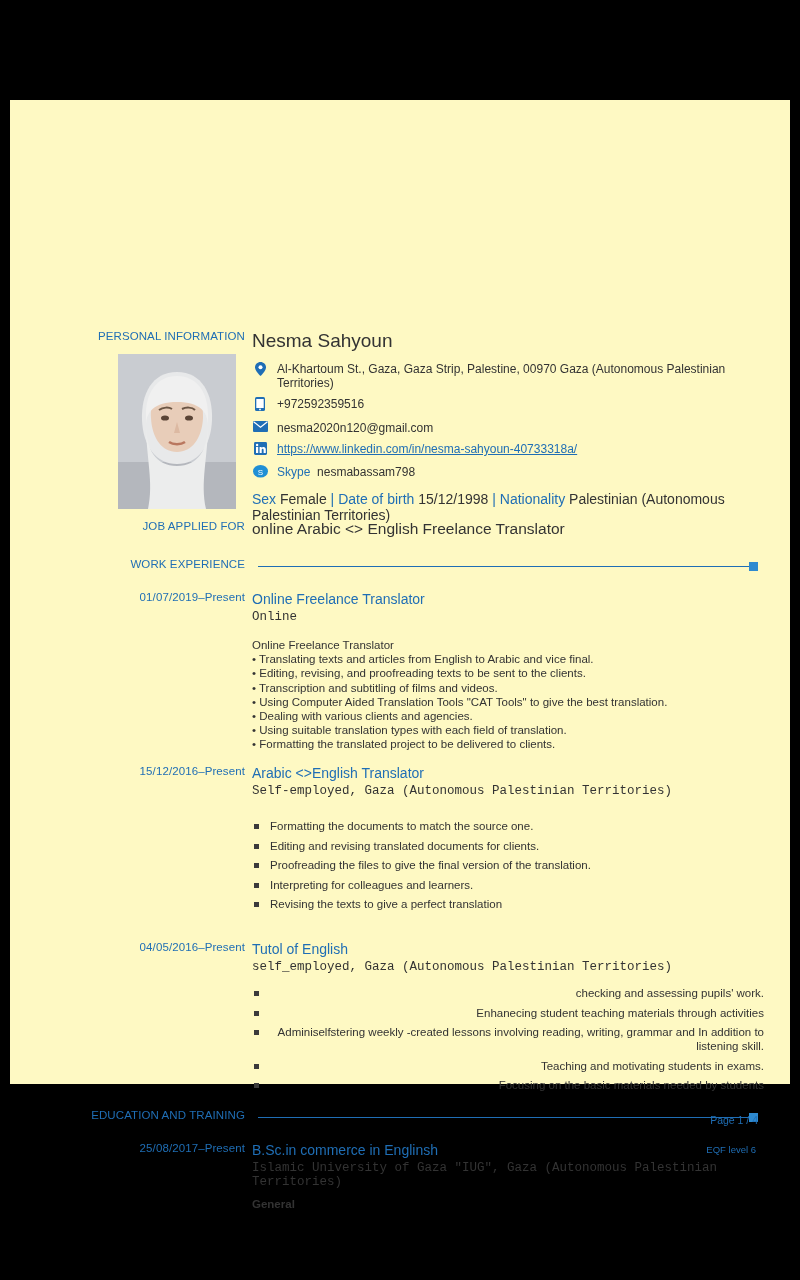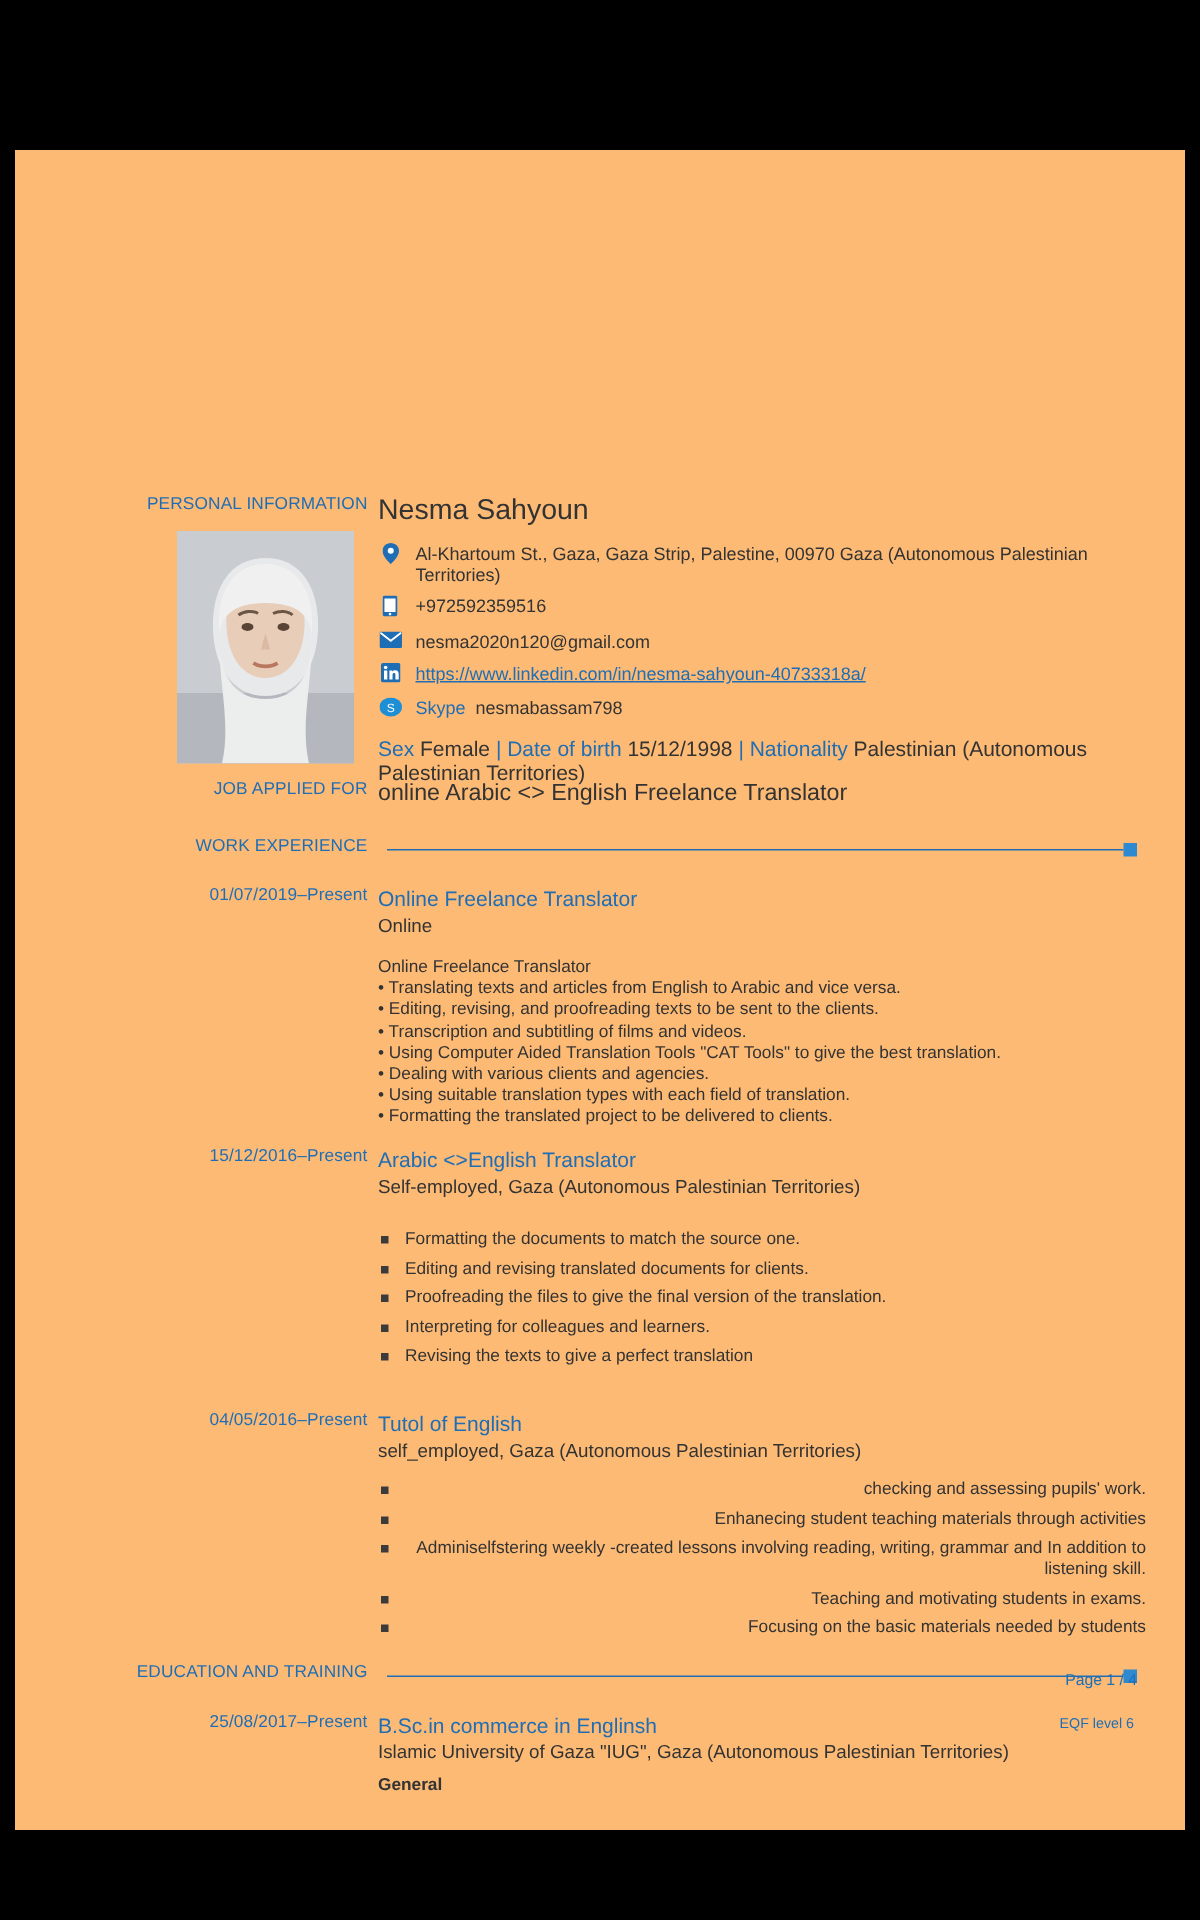--- a/index.html
+++ b/index.html
@@ -12,22 +12,22 @@
     height: 1280px;
     font-family: "Liberation Sans", sans-serif;
     position: relative;
     overflow: hidden;
   }
   .page {
     position: absolute;
     left: 10px;
     top: 100px;
     width: 780px;
-    height: 1120px;
-    background: #fdba74;
+    height: 984px;
+    background: #fef9c3;
   }
   .doc {
     position: absolute;
     left: 0;
     top: 0;
     width: 780px;
     height: 1120px;
   }
 
   
@@ -119,20 +119,21 @@
   }
 
   .entry-title {
     font-size: 14px;
     color: #1f6eb5;
     margin-bottom: 3px;
   }
   .entry-sub {
     font-size: 12.5px;
     color: #333;
+    font-family: Liberation Mono, monospace;
   }
   .body-text {
     font-size: 11.5px;
     color: #333;
     line-height: 14.6px;
   }
   ul.bullets {
     list-style: none;
     margin: 0;
     padding: 0;
@@ -284,21 +285,21 @@
     <div class="rule" style="top:466px;"></div>
     <div class="rule-sq" style="left:739px; top:462px;"></div>
 
     <div class="row" style="top:491px;">
       <div class="gutter">01/07/2019–Present</div>
       <div class="content">
         <div class="entry-title">Online Freelance Translator</div>
         <div class="entry-sub">Online</div>
         <div class="body-text dotlist" style="margin-top:14px;">
           <div>Online Freelance Translator</div>
-          <div>• Translating texts and articles from English to Arabic and vice versa.</div>
+          <div>• Translating texts and articles from English to Arabic and vice final.</div>
           <div>• Editing, revising, and proofreading texts to be sent to the clients.</div>
           <div>• Transcription and subtitling of films and videos.</div>
           <div>• Using Computer Aided Translation Tools "CAT Tools" to give the best translation.</div>
           <div>• Dealing with various clients and agencies.</div>
           <div>• Using suitable translation types with each field of translation.</div>
           <div>• Formatting the translated project to be delivered to clients.</div>
         </div>
       </div>
     </div>
 

